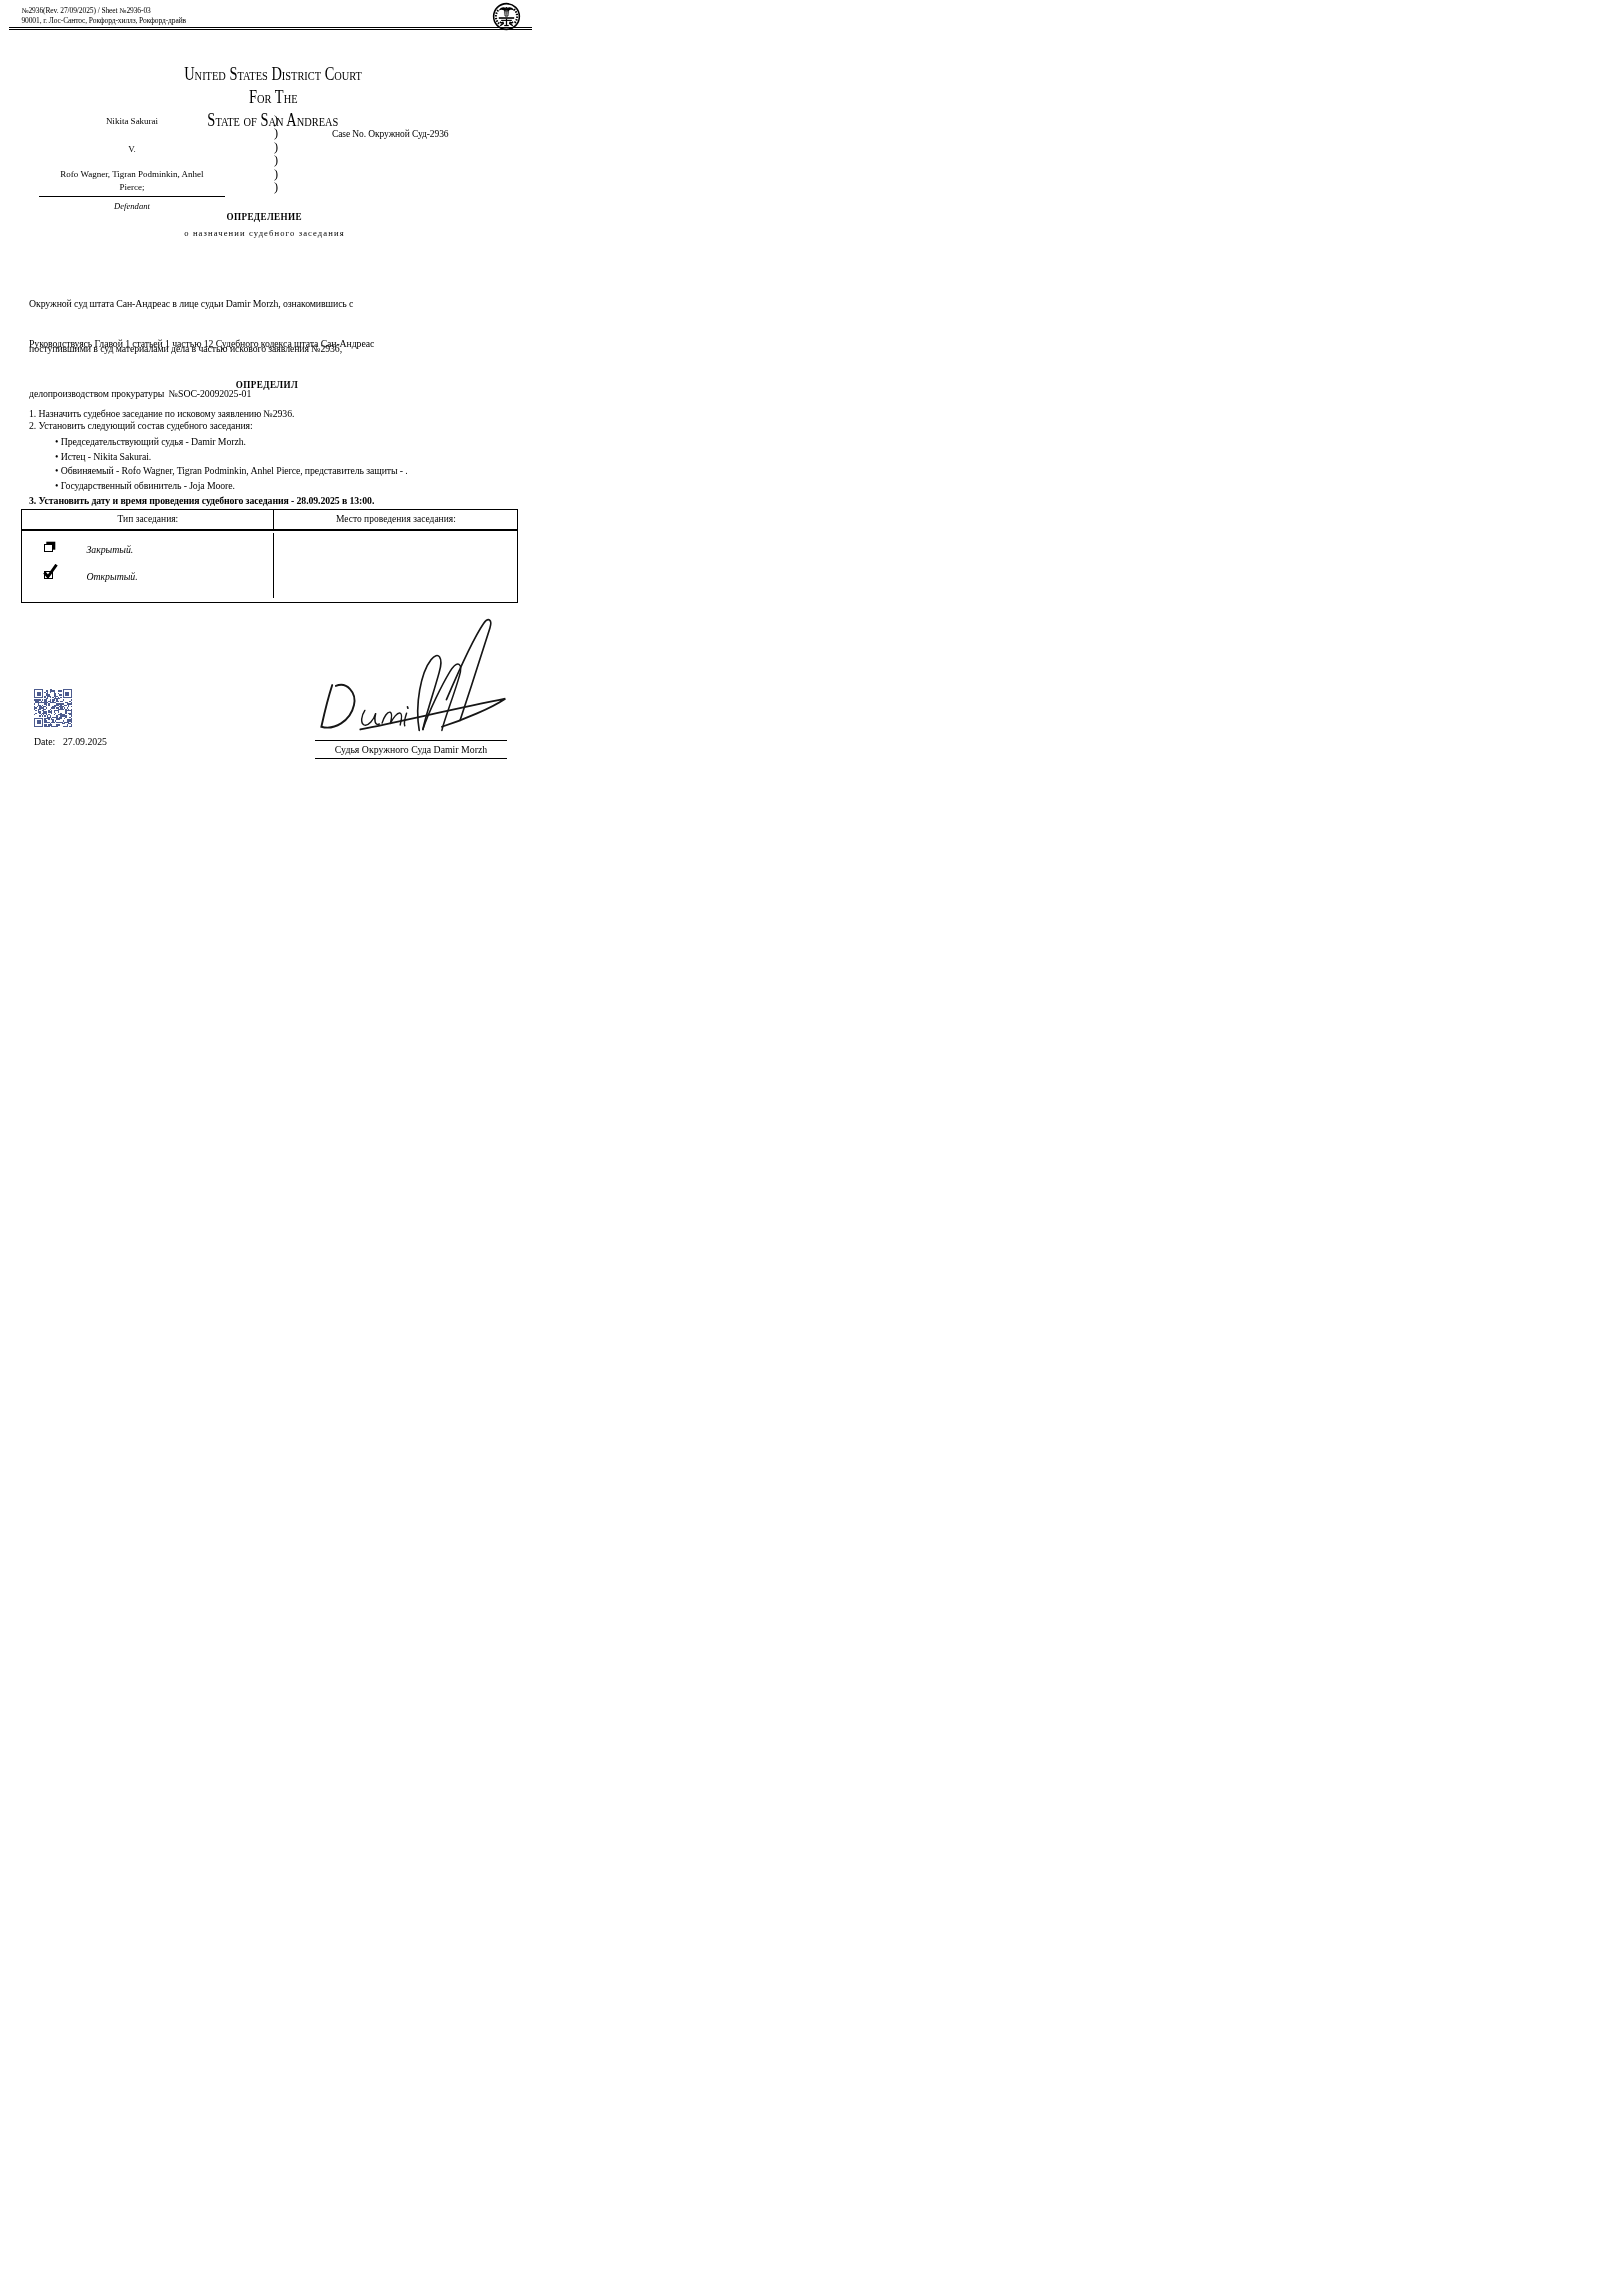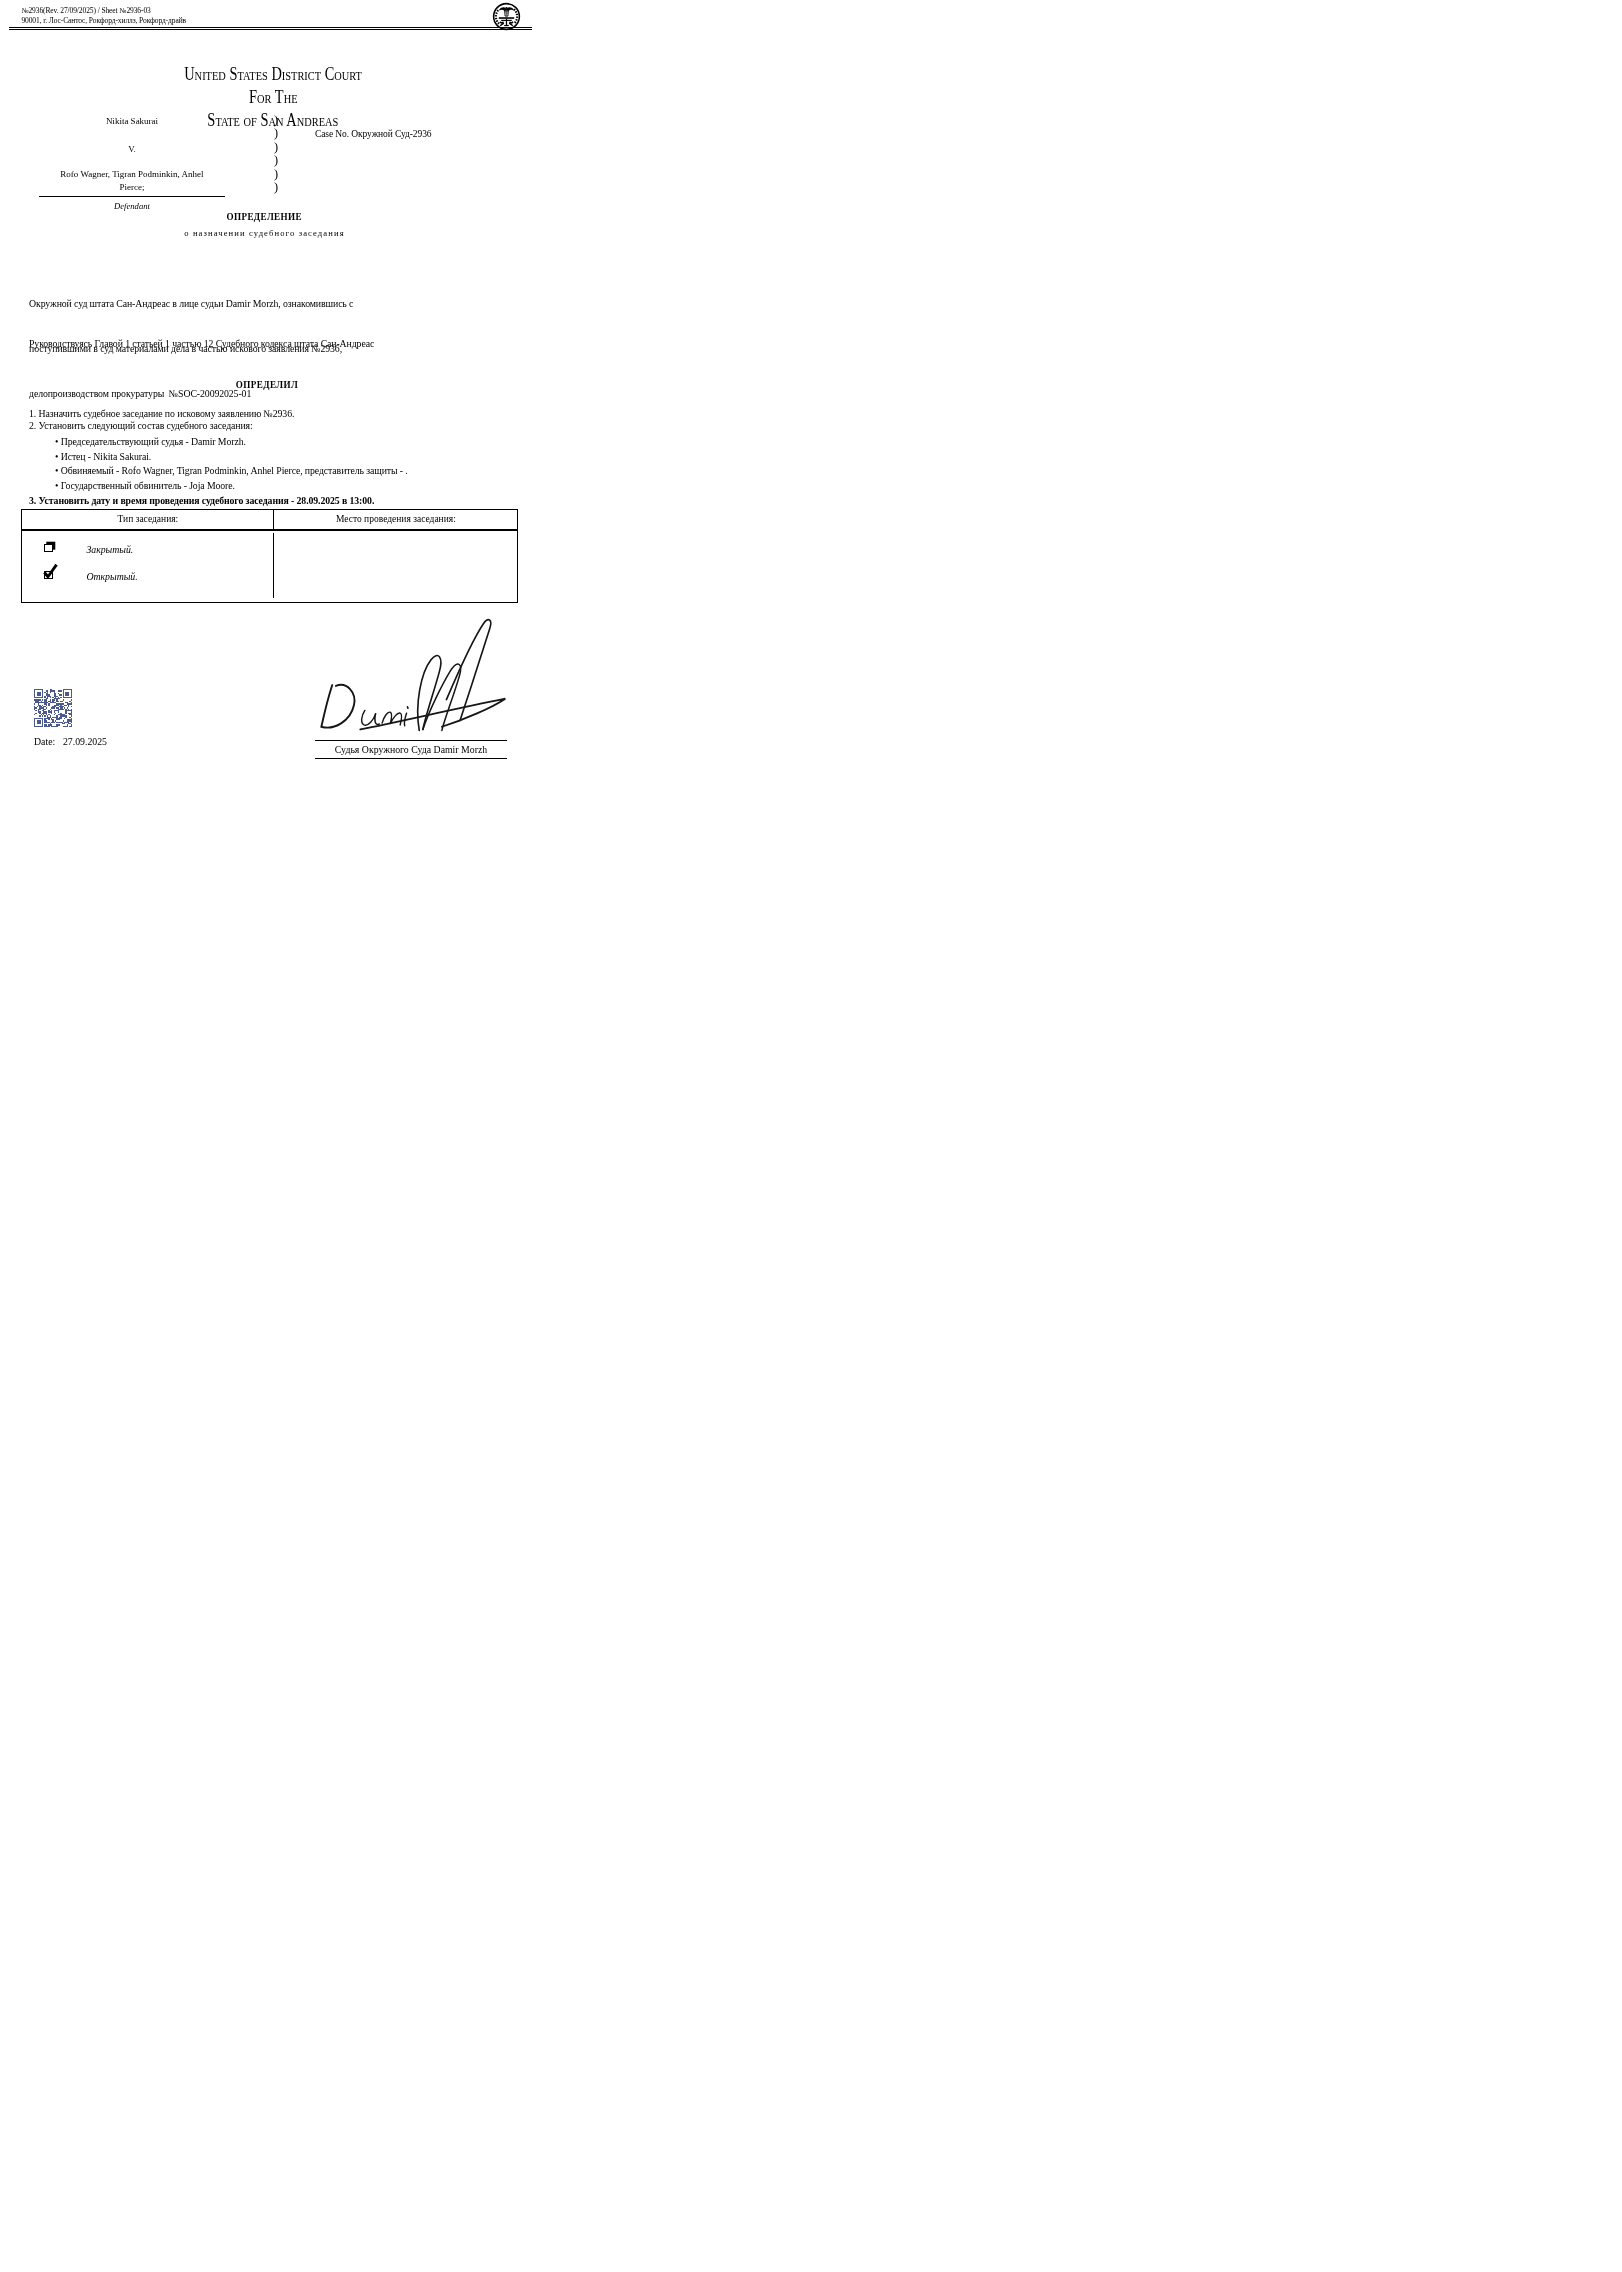--- a/index.html
+++ b/index.html
@@ -18,21 +18,21 @@
   .condense{display:inline-block;transform:scaleX(0.8);transform-origin:center;}
   
   .party-block{left:39px;top:116px;width:186px;text-align:center;font-size:9px;}
   .p-name{position:absolute;top:0;width:100%;}
   .p-v{position:absolute;top:28px;width:100%;}
   .p-d1{position:absolute;top:53px;width:100%;white-space:nowrap;}
   .p-d2{position:absolute;top:66px;width:100%;}
   .p-line{position:absolute;top:80px;width:100%;border-top:1.1px solid #000;}
   .p-def{position:absolute;top:85px;width:100%;font-style:italic;font-size:8.6px;}
   .paren-col{left:267px;top:114px;width:18px;text-align:center;font-size:12.3px;line-height:13.4px;}
-  .case-no{left:315px;top:129px;font-size:9.5px;letter-spacing:-0.1px;white-space:nowrap;}
+  .case-no{left:332px;top:129px;font-size:9.5px;letter-spacing:-0.1px;white-space:nowrap;}
   
   .h-order{left:0;top:210px;width:529px;text-align:center;font-size:11.4px;font-weight:bold;letter-spacing:0.5px;}
   .h-order-sub{left:0;top:228px;width:529px;text-align:center;font-size:8.6px;letter-spacing:1.1px;}
   .h-resolved{left:0;top:378px;width:533px;text-align:center;font-size:11.4px;font-weight:bold;letter-spacing:0.5px;}
   
   .body-text{font-size:9.8px;letter-spacing:-0.1px;white-space:pre-wrap;}
   .p1{left:29px;top:266px;line-height:15px;width:495px;}
   .p2{left:29px;top:338px;width:495px;}
   .list{left:29px;top:408px;width:500px;font-size:9.8px;letter-spacing:-0.1px;}
   .li{line-height:12.3px;white-space:pre-wrap;}

